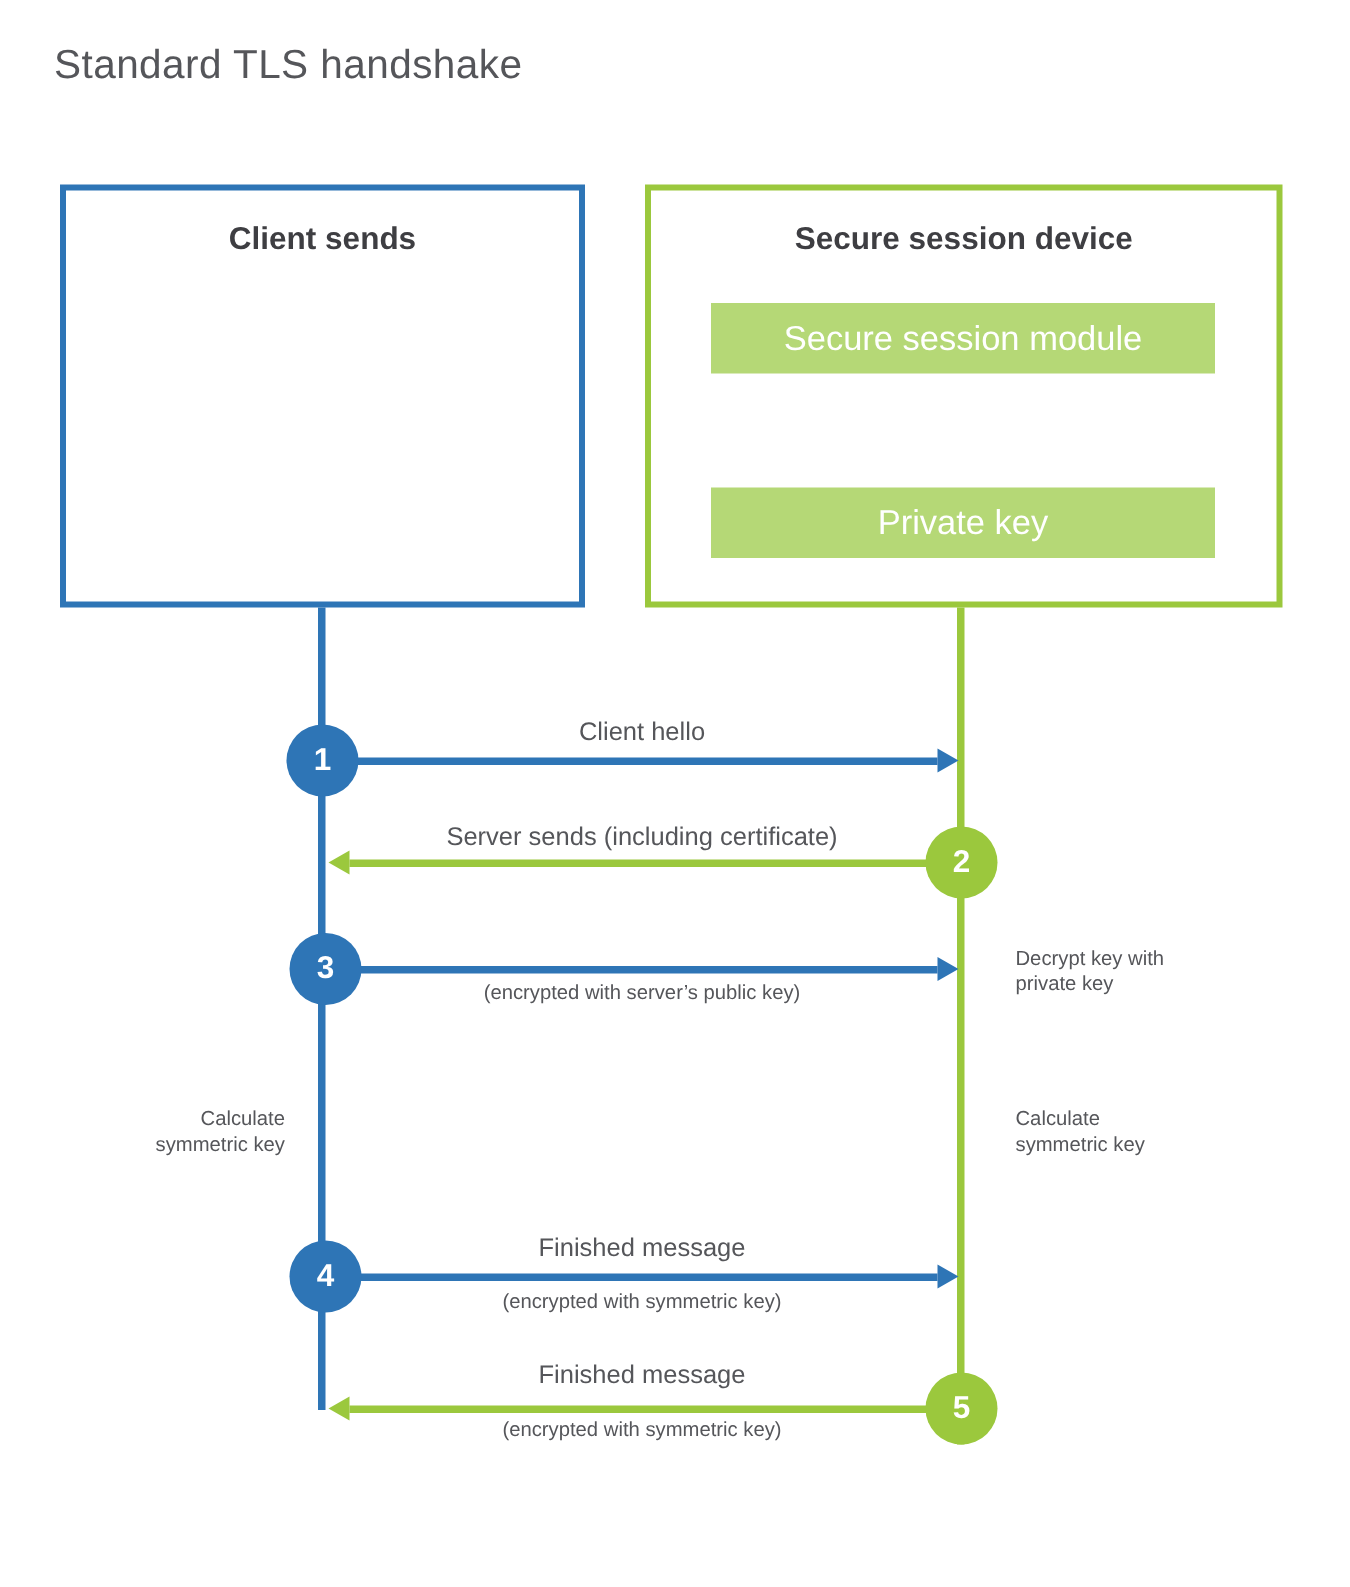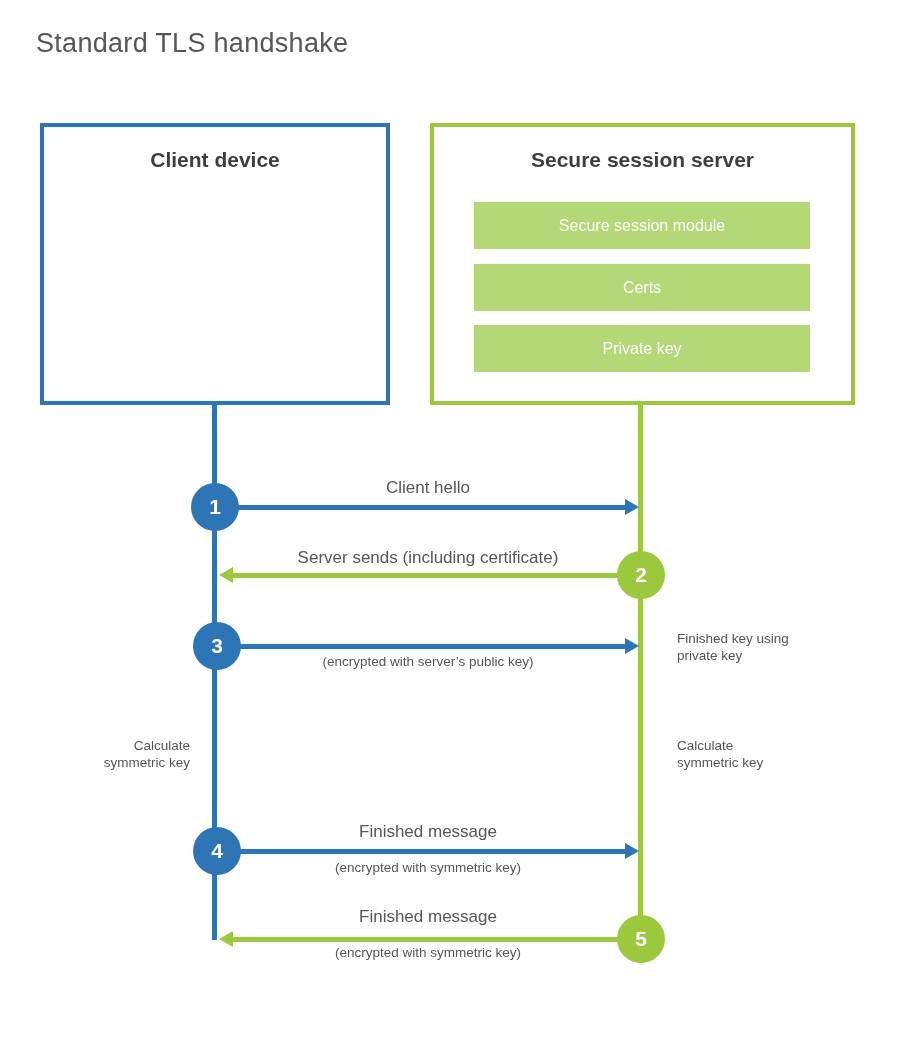--- a/index.html
+++ b/index.html
@@ -53,21 +53,21 @@
     line-height: 1.4;
   }
   .pre { white-space: pre-line; }
   .bar {
     position: absolute;
     left: 474px;
     width: 336px;
     height: 47px;
     background: var(--server_fill);
     color: #ffffff;
-    font-size: 16px;
+    font-size: 23px;
     display: flex;
     align-items: center;
     justify-content: center;
   }
   .bar1 { top: 202px; }
   .bar2 { top: 264px; }
   .bar3 { top: 325px; }
   .lifeline { position: absolute; width: 5px; top: 405px; z-index: 1; }
   .lifeline-client { left: 212px; height: 535px; background: var(--client_primary); }
   .lifeline-server { left: 638px; height: 558px; background: var(--server_primary); }
@@ -150,48 +150,47 @@
   .sub5 { top: 945px; }
 </style>
 </head>
 <body>
 
 <div class="page">
 
   <h1 class="title">Standard TLS handshake</h1>
 
   <div class="box client-box">
-    <div class="box-title">Client device</div>
+    <div class="box-title">Client sends</div>
   </div>
 
   <div class="box server-box">
-    <div class="box-title">Secure session server</div>
+    <div class="box-title">Secure session device</div>
   </div>
   <div class="bar bar1">Secure session module</div>
-  <div class="bar bar2">Certs</div>
   <div class="bar bar3">Private key</div>
 
   <div class="lifeline lifeline-client"></div>
   <div class="lifeline lifeline-server"></div>
 
   <div class="msg-label lbl1">Client hello</div>
   <div class="shaft shaft-blue shaft1"></div>
   <div class="head head-right head1"></div>
   <div class="step-circle blue c1">1</div>
 
   <div class="msg-label lbl2">Server sends (including certificate)</div>
   <div class="shaft shaft-green shaft2"></div>
   <div class="head head-left head2"></div>
   <div class="step-circle green c2">2</div>
 
   <div class="msg-sub sub3">(encrypted with server’s public key)</div>
   <div class="shaft shaft-blue shaft3"></div>
   <div class="head head-right head3"></div>
   <div class="step-circle blue c3">3</div>
-  <div class="note note-decrypt pre">Finished key using
+  <div class="note note-decrypt pre">Decrypt key with
 private key</div>
 
   <div class="note note-calc-left pre">Calculate
 symmetric key</div>
   <div class="note note-calc-right pre">Calculate
 symmetric key</div>
 
   <div class="msg-label lbl4">Finished message</div>
   <div class="msg-sub sub4">(encrypted with symmetric key)</div>
   <div class="shaft shaft-blue shaft4"></div>

